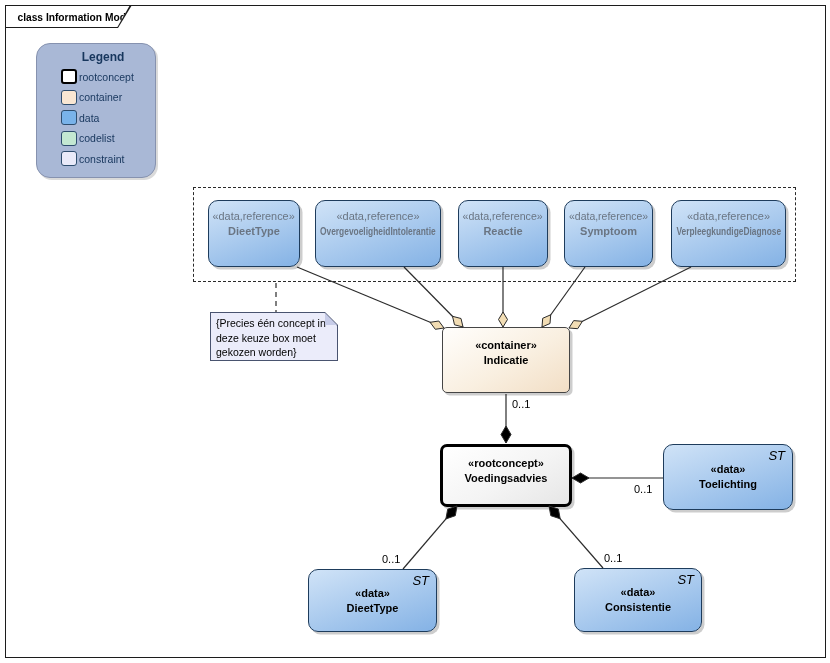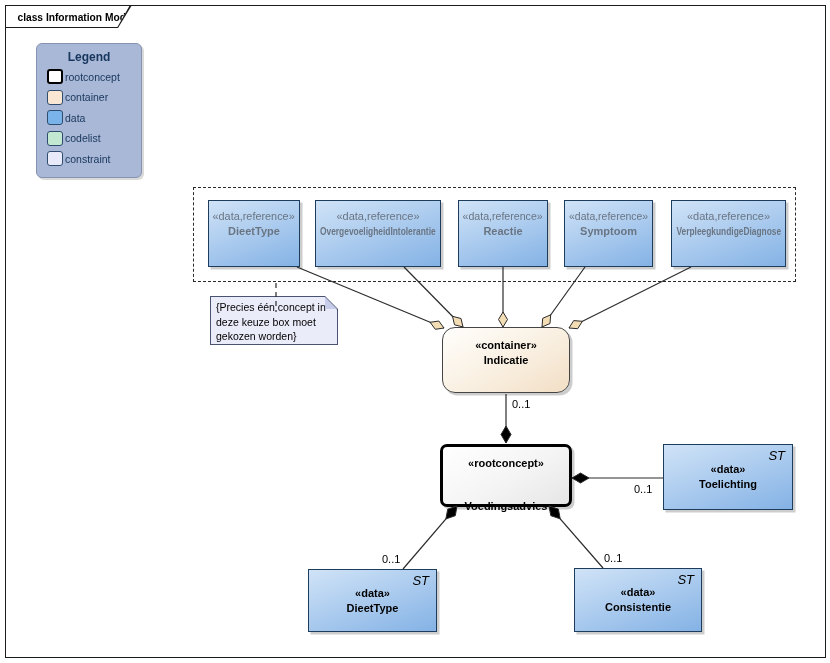--- a/index.html
+++ b/index.html
@@ -12,54 +12,54 @@
   .frame{position:absolute;left:5px;top:5px;width:819px;height:651px;border:1.4px solid #1c1c1c;}
   .tab-outer{position:absolute;left:5px;top:5px;width:127px;height:23px;background:#1c1c1c;
     clip-path:polygon(0 0,100% 0,calc(100% - 14px) 100%,0 100%);z-index:2;}
   .tab-inner{position:absolute;left:1px;top:1px;width:125px;height:21px;background:#ffffff;
     clip-path:polygon(0 0,calc(100% - 1.6px) 0,calc(100% - 13.6px) 100%,0 100%);
     display:flex;align-items:center;padding-left:7px;box-sizing:border-box;
     font-size:11px;font-weight:bold;white-space:nowrap;}
 
   
   .legend{position:absolute;left:36px;top:43px;width:104px;height:133px;
-    background:#a9b8d6;border:1px solid #8692af;border-radius:6px;
-    box-shadow:2px 2px 0 rgba(150,150,150,.35);z-index:2;}
+    background:#a9b8d6;border:1px solid #8692af;border-radius:14px;
+    box-shadow:2px 2px 0 rgba(150,150,150,.35);z-index:2;padding-left:14px;}
   .legend-title{text-align:center;font-weight:bold;font-size:12px;color:#17365d;margin-top:6px;}
   .legend-item{display:flex;align-items:center;gap:2px;margin:4.5px 0 0 10px;height:16px;}
   .legend-swatch{width:16px;height:15px;border:1px solid #2e4d6e;border-radius:3px;
     background:#fff;flex:0 0 auto;box-sizing:border-box;}
   .legend-swatch.thick{border:2.4px solid #000;}
   .legend-label{font-size:10.5px;color:#17365d;}
 
   
   .dashed-group{position:absolute;left:193px;top:187px;width:603px;height:95px;
     border:1.5px dashed #2a2a2a;box-sizing:border-box;z-index:1;}
 
   
   .uml-box{position:absolute;box-sizing:border-box;display:flex;flex-direction:column;
-    align-items:center;font-size:11px;line-height:15px;border-radius:0;
+    align-items:center;font-size:11px;line-height:15px;border-radius:10px;
     box-shadow:2.5px 2.5px 0 rgba(155,155,155,.5);z-index:2;}
   .uml-box .stereo,.uml-box .nm{display:inline-block;white-space:nowrap;transform-origin:center;max-width:none;}
   .uml-box .nm{font-weight:bold;}
   .blue{background:linear-gradient(160deg,#d0e3f7 0%,#aecdef 45%,#84b2e5 100%);
     border:1.4px solid #1e3c5c;}
   .ref{color:#6a7583;padding-top:8px;}
   .datab{color:#000;justify-content:center;}
   .datab .stereo{font-weight:bold;}
   .tag{position:absolute;top:3px;right:7px;font-style:italic;font-size:13px;color:#000;font-weight:normal;}
   .container-box{background:linear-gradient(150deg,#fffefc 0%,#f9efe0 55%,#f2dec5 100%);
-    border:1px solid #454545;border-radius:13px;color:#000;padding-top:10px;}
+    border:1px solid #454545;border-radius:5px;color:#000;padding-top:10px;}
   .container-box .stereo{font-weight:bold;}
   .root-box{background:linear-gradient(150deg,#ffffff 0%,#f4f4f4 55%,#e6e6e6 100%);
-    border:3px solid #000;border-radius:7px;color:#000;padding-top:9px;gap:28px;}
+    border:3px solid #000;border-radius:7px;color:#000;padding-top:9px;}
   .root-box .stereo{font-weight:bold;}
 
   
-  .note-outer{position:absolute;left:210px;top:296px;width:128px;height:49px;background:#49536f;
+  .note-outer{position:absolute;left:210px;top:312px;width:128px;height:49px;background:#49536f;
     clip-path:polygon(0 0,calc(100% - 13px) 0,100% 13px,100% 100%,0 100%);
     filter:drop-shadow(2px 2px 0 rgba(150,150,150,.5));z-index:2;}
   .note-inner{position:absolute;left:1px;top:1px;right:1px;bottom:1px;background:#ebecfa;
     clip-path:polygon(0 0,calc(100% - 12.4px) 0,100% 12.4px,100% 100%,0 100%);
     font-size:10.5px;line-height:14.5px;padding:3px 5px;box-sizing:border-box;color:#000;}
   .note-fold{position:absolute;top:1px;right:1px;width:12px;height:12px;
     clip-path:polygon(0 0,100% 100%,0 100%);background:#c7cce8;}
 
   
   svg.connectors{position:absolute;left:0;top:0;z-index:5;pointer-events:none;}

